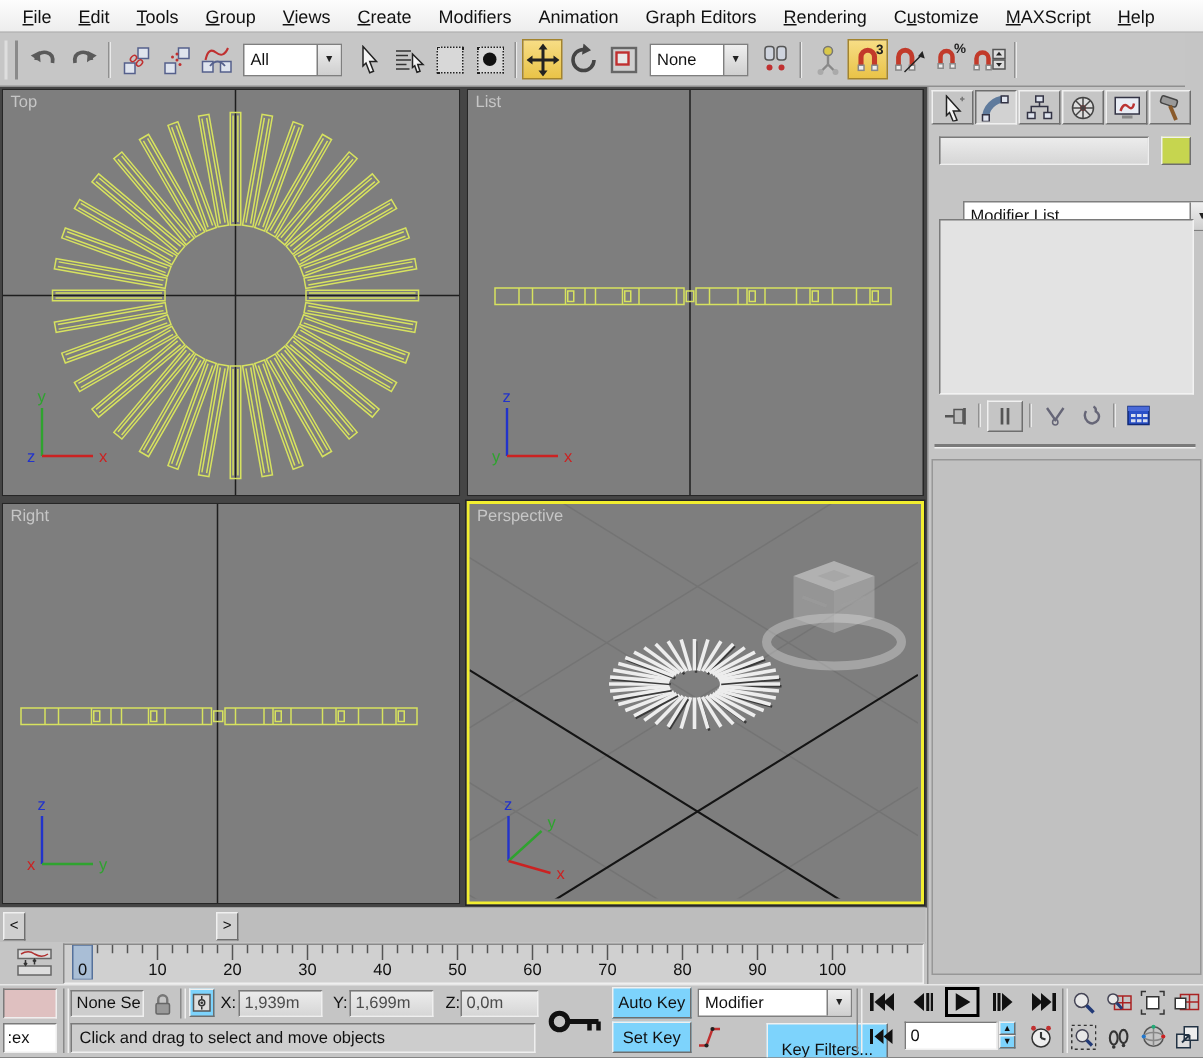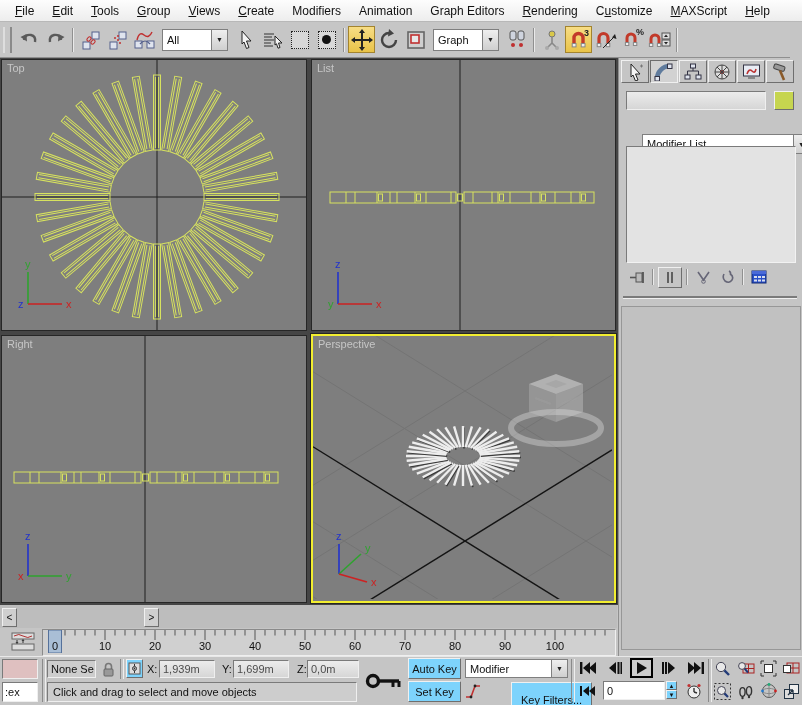--- a/index.html
+++ b/index.html
@@ -179,21 +179,21 @@
           <path d="M11 0 L16 4.5 L10 7.5 Z" fill="#444"></path>
         </svg>
       </div>
     <div class="tb-btn">
         <svg width="20" height="20" viewBox="0 0 20 20">
           <rect x="2" y="2" width="16" height="16" fill="#cfcfcf" stroke="#666" stroke-width="1.6"></rect>
           <rect x="5" y="5" width="8" height="8" fill="#e8e8e8" stroke="#c03030" stroke-width="1.6"></rect>
         </svg>
       </div>
     <div class="tb-dd">
-      <span class="dd-text">Graph</span>
+      <span class="dd-text">None</span>
       <span class="dd-arrow">▼</span>
     </div>
     <div class="tb-btn">
         <svg width="20" height="22" viewBox="0 0 20 22">
           <rect x="3" y="2" width="6" height="9" rx="2" fill="#cfd4de" stroke="#555"></rect>
           <rect x="11" y="2" width="6" height="9" rx="2" fill="#cfd4de" stroke="#555"></rect>
           <circle cx="6" cy="16" r="2" fill="#c03030"></circle>
           <circle cx="14" cy="16" r="2" fill="#c03030"></circle>
         </svg>
       </div>

